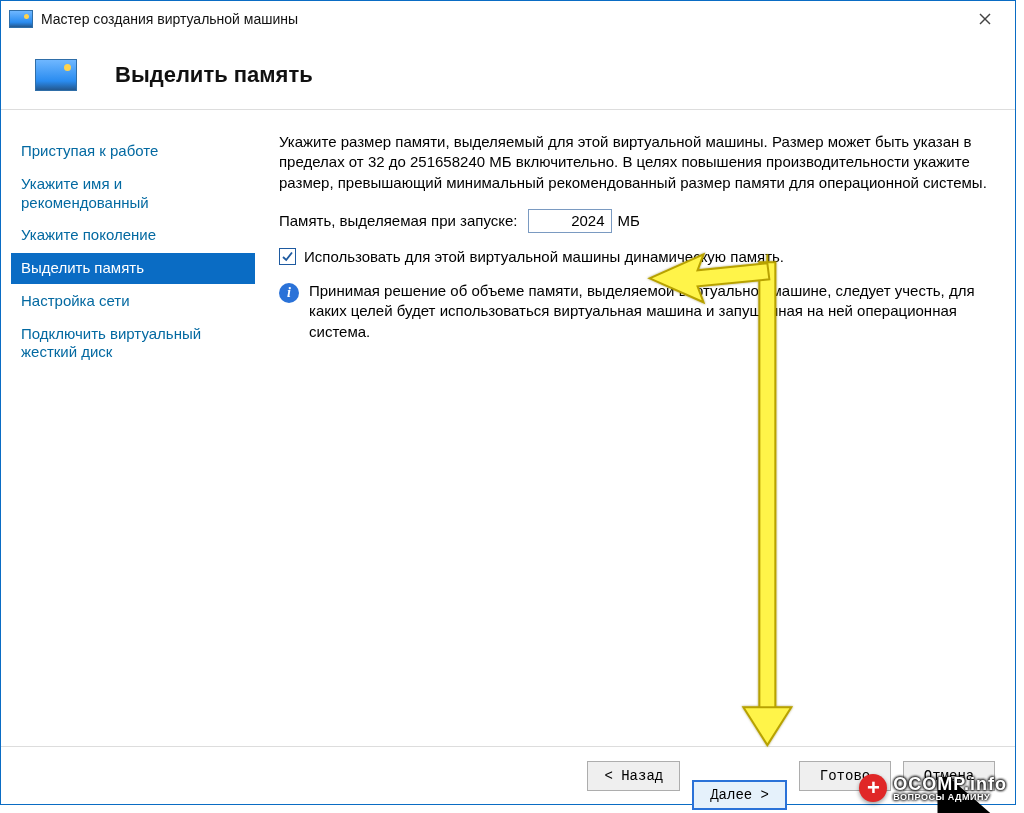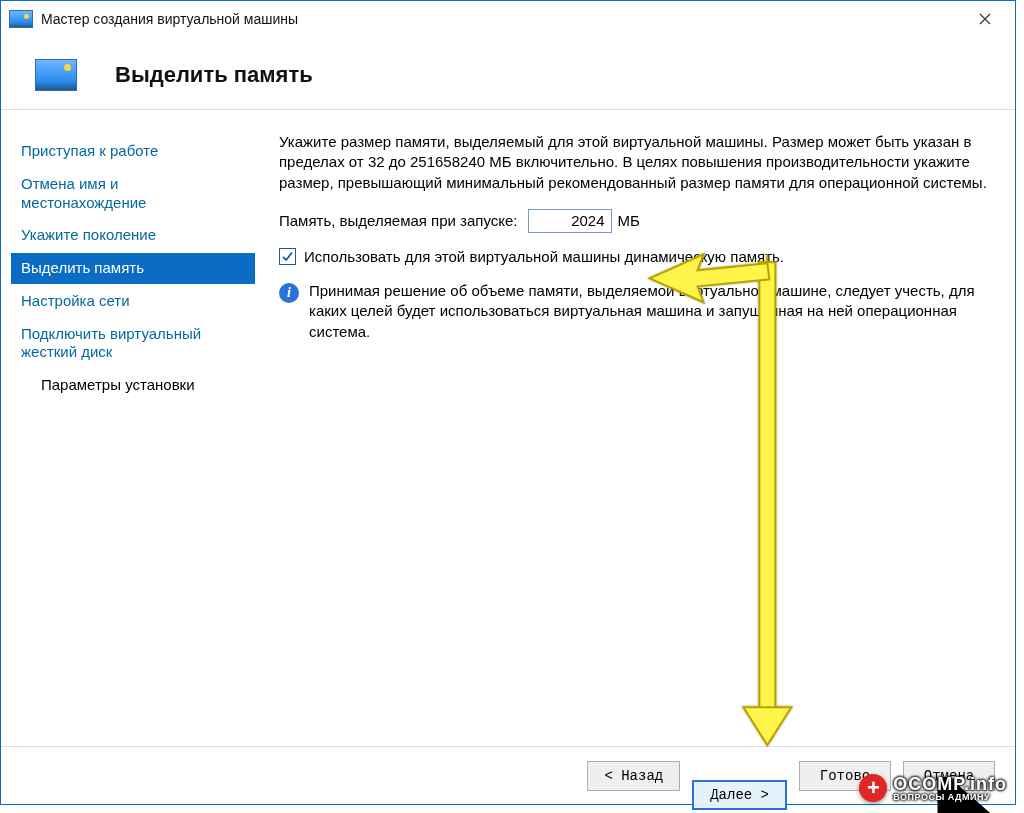--- a/index.html
+++ b/index.html
@@ -266,26 +266,25 @@
 
     <div class="header-area">
       <div class="header-icon"></div>
       <div class="page-title">Выделить память</div>
     </div>
 
     <div class="body-area">
 
       <div class="sidebar">
         <div class="sidebar-item">Приступая к работе</div>
-        <div class="sidebar-item">Отмена имя и местонахождение</div>
+        <div class="sidebar-item">Укажите имя и рекомендованный</div>
         <div class="sidebar-item">Укажите поколение</div>
         <div class="sidebar-item selected">Выделить память</div>
         <div class="sidebar-item">Настройка сети</div>
         <div class="sidebar-item">Подключить виртуальный жесткий диск</div>
-        <div class="sidebar-subitem">Параметры установки</div>
       </div>
 
       <div class="content">
         <div class="intro-text">Укажите размер памяти, выделяемый для этой виртуальной машины. Размер может быть указан в пределах от 32 до 251658240 МБ включительно. В целях повышения производительности укажите размер, превышающий минимальный рекомендованный размер памяти для операционной системы.</div>
 
         <div class="mem-row">
           <span class="mem-label">Память, выделяемая при запуске:</span>
           <input class="mem-input" type="text" value="2024" style="">
           <span class="mem-unit">МБ</span>
         </div>

